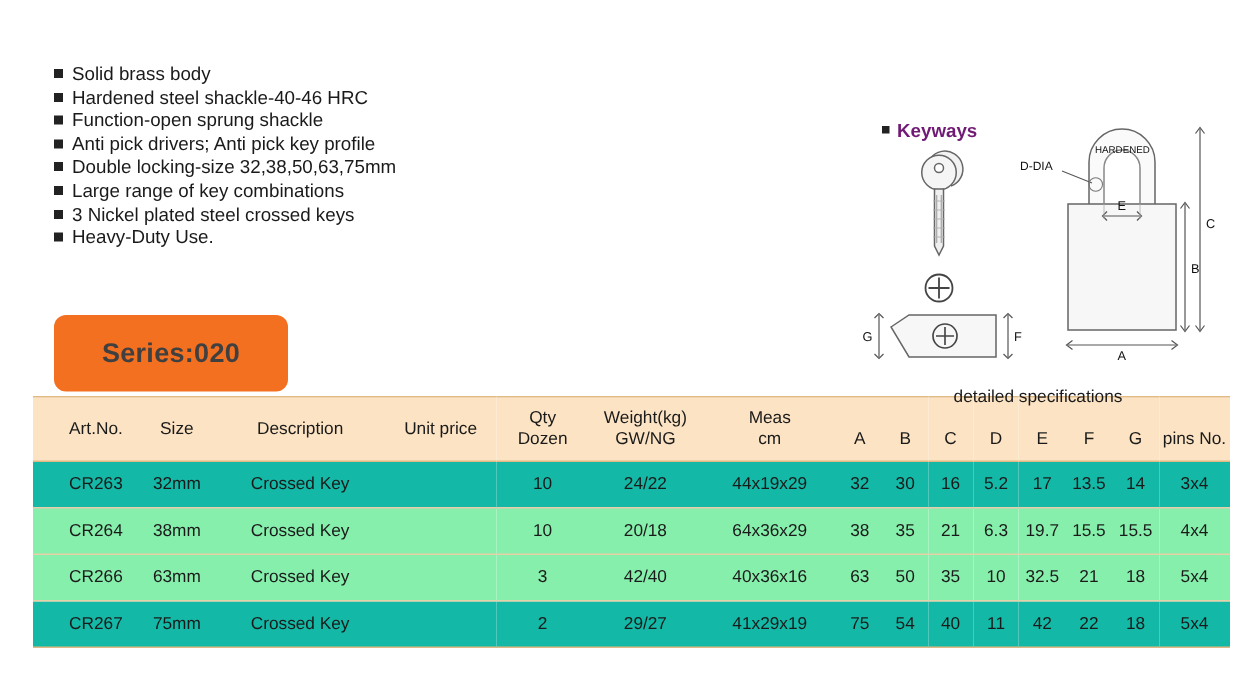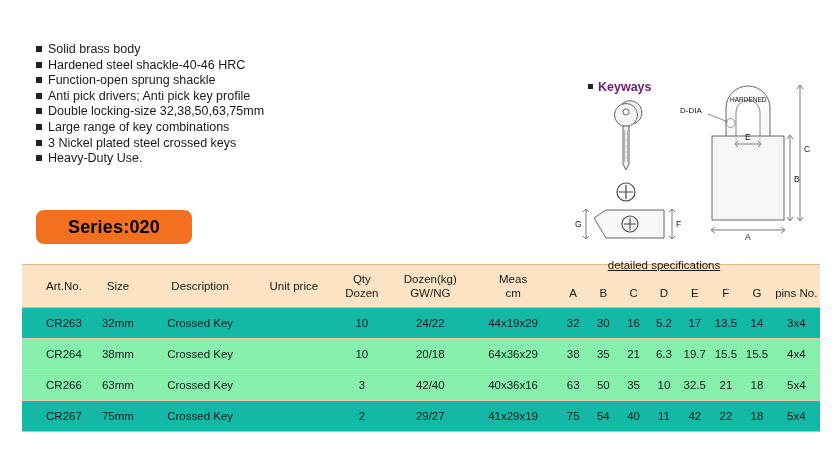--- a/index.html
+++ b/index.html
@@ -55,24 +55,24 @@
     background: #222;
     margin-right: 6px;
     vertical-align: 1px;
   }
   
   .series-badge {
     position: absolute;
     left: 36px;
     top: 210px;
     width: 156px;
-    height: 34px;
+    height: 51px;
     background: #f37021;
     border-radius: 8px;
-    color: #000000;
+    color: #404040;
     font-size: 18px;
     font-weight: bold;
     display: flex;
     align-items: center;
     justify-content: center;
     letter-spacing: 0.2px;
   }
   
   .drawings {
     position: absolute;
@@ -270,29 +270,29 @@
       <tr>
         <th class="col-art" rowspan="1">Art.No.</th>
         <th class="col-size">Size</th>
         <th class="col-desc">Description</th>
         <th class="col-unit">Unit price</th>
         <th class="col-qty">
           <span class="two-line">Qty</span>
           <span class="two-line">Dozen</span>
         </th>
         <th class="col-weight">
-          <span class="two-line">Dozen(kg)</span>
+          <span class="two-line">Weight(kg)</span>
           <span class="two-line">GW/NG</span>
         </th>
         <th class="col-meas">
           <span class="two-line">Meas</span>
           <span class="two-line">cm</span>
         </th>
         <th class="col-ltr">
-          <span class="detail-group-label" style="position:absolute;left:522px;width:240px;text-align:center;margin-top:-14px;text-decoration:underline;">detailed specifications</span>
+          <span class="detail-group-label" style="position:absolute;left:550px;width:240px;text-align:center;margin-top:-14px;">detailed specifications</span>
           <span class="two-line" style="margin-top:14px;">A</span>
         </th>
         <th class="col-ltr">
             <span class="two-line" style="margin-top:14px;">B</span>
           </th>
         <th class="col-ltr">
             <span class="two-line" style="margin-top:14px;">C</span>
           </th>
         <th class="col-ltr">
             <span class="two-line" style="margin-top:14px;">D</span>

